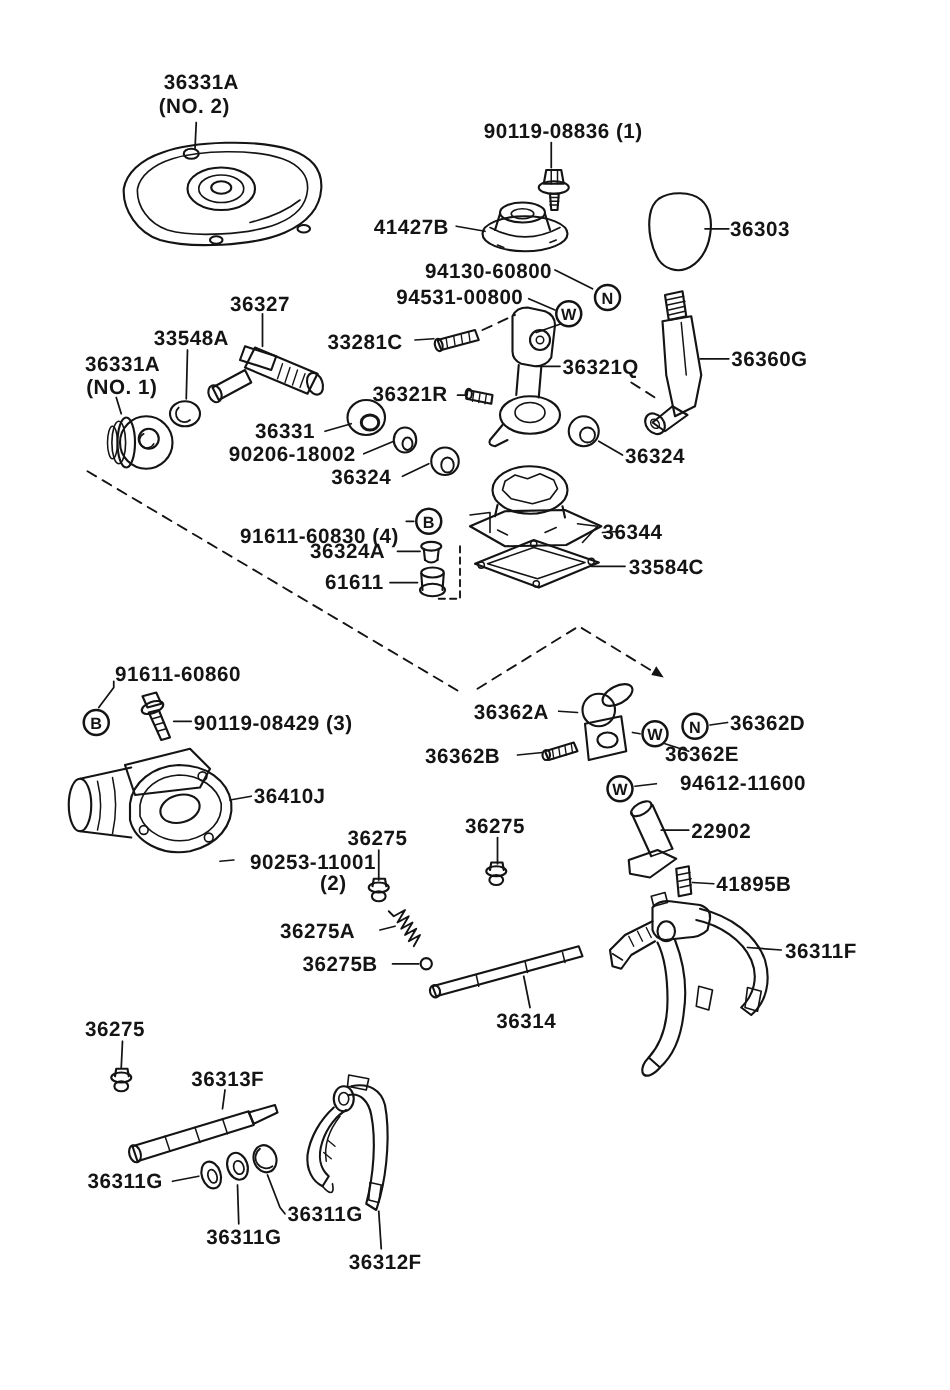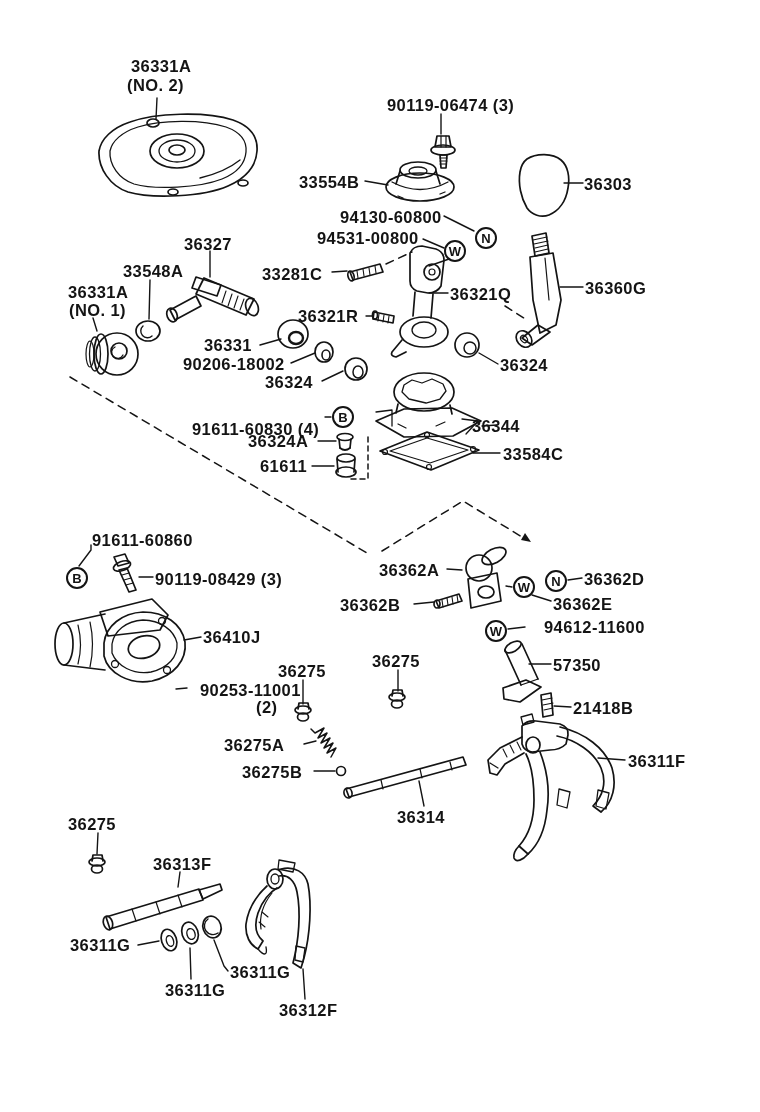--- a/index.html
+++ b/index.html
@@ -323,55 +323,55 @@
     <path d="M 296,946 L 305,948 L 303,962 L 295,960 Z" stroke-width="1.3"></path>
     <path d="M 267,886 C 256,896 248,910 246,924 C 245,936 250,945 258,949 L 263,941 C 256,935 254,925 258,913 C 262,901 270,892 277,888"></path>
     <path d="M 258,949 C 263,955 268,957 266,947" stroke-width="1.3"></path>
     <path d="M 272,893 C 264,903 259,916 261,929" stroke-width="1.2"></path>
     <path d="M 262,912 l 6,5 M 259,922 l 6,5" stroke-width="1.1"></path>
   </g>
 </svg>
 
 <div class="lbl" style="left:131px; top:57px">36331A</div>
 <div class="lbl" style="left:127px; top:76px">(NO. 2)</div>
-<div class="lbl" style="left:387px; top:96px">90119-06474 (3)</div>
-<div class="lbl" style="left:299px; top:173px">33554B</div>
+<div class="lbl" style="left:387px; top:96px">90119-08836 (1)</div>
+<div class="lbl" style="left:299px; top:173px">41427B</div>
 <div class="lbl" style="left:584px; top:175px">36303</div>
 <div class="lbl" style="left:340px; top:208px">94130-60800</div>
 <div class="lbl" style="left:317px; top:229px">94531-00800</div>
 <div class="lbl" style="left:184px; top:235px">36327</div>
 <div class="lbl" style="left:123px; top:262px">33548A</div>
 <div class="lbl" style="left:68px;  top:283px">36331A</div>
 <div class="lbl" style="left:69px;  top:301px">(NO. 1)</div>
 <div class="lbl" style="left:262px; top:265px">33281C</div>
 <div class="lbl" style="left:450px; top:285px">36321Q</div>
 <div class="lbl" style="left:585px; top:279px">36360G</div>
 <div class="lbl" style="left:298px; top:307px">36321R</div>
 <div class="lbl" style="left:204px; top:336px">36331</div>
 <div class="lbl" style="left:183px; top:355px">90206-18002</div>
 <div class="lbl" style="left:265px; top:373px">36324</div>
 <div class="lbl" style="left:500px; top:356px">36324</div>
 <div class="lbl" style="left:192px; top:420px">91611-60830 (4)</div>
 <div class="lbl" style="left:248px; top:432px">36324A</div>
 <div class="lbl" style="left:260px; top:457px">61611</div>
-<div class="lbl" style="left:472px; top:417px">36344</div>
+<div class="lbl" style="left:482px; top:417px">36344</div>
 <div class="lbl" style="left:503px; top:445px">33584C</div>
 <div class="lbl" style="left:92px;  top:531px">91611-60860</div>
 <div class="lbl" style="left:155px; top:570px">90119-08429 (3)</div>
 <div class="lbl" style="left:203px; top:628px">36410J</div>
 <div class="lbl" style="left:200px; top:681px">90253-11001</div>
 <div class="lbl" style="left:256px; top:698px">(2)</div>
 <div class="lbl" style="left:278px; top:662px">36275</div>
 <div class="lbl" style="left:372px; top:652px">36275</div>
-<div class="lbl" style="left:553px; top:656px">57350</div>
-<div class="lbl" style="left:573px; top:699px">21418B</div>
+<div class="lbl" style="left:553px; top:656px">22902</div>
+<div class="lbl" style="left:573px; top:699px">41895B</div>
 <div class="lbl" style="left:379px; top:561px">36362A</div>
 <div class="lbl" style="left:340px; top:596px">36362B</div>
 <div class="lbl" style="left:584px; top:570px">36362D</div>
-<div class="lbl" style="left:553px; top:595px">36362E</div>
+<div class="lbl" style="left:532px; top:595px">36362E</div>
 <div class="lbl" style="left:544px; top:618px">94612-11600</div>
 <div class="lbl" style="left:224px; top:736px">36275A</div>
 <div class="lbl" style="left:242px; top:763px">36275B</div>
 <div class="lbl" style="left:397px; top:808px">36314</div>
 <div class="lbl" style="left:628px; top:752px">36311F</div>
 <div class="lbl" style="left:68px;  top:815px">36275</div>
 <div class="lbl" style="left:153px; top:855px">36313F</div>
 <div class="lbl" style="left:70px;  top:936px">36311G</div>
 <div class="lbl" style="left:165px; top:981px">36311G</div>
 <div class="lbl" style="left:230px; top:963px">36311G</div>

